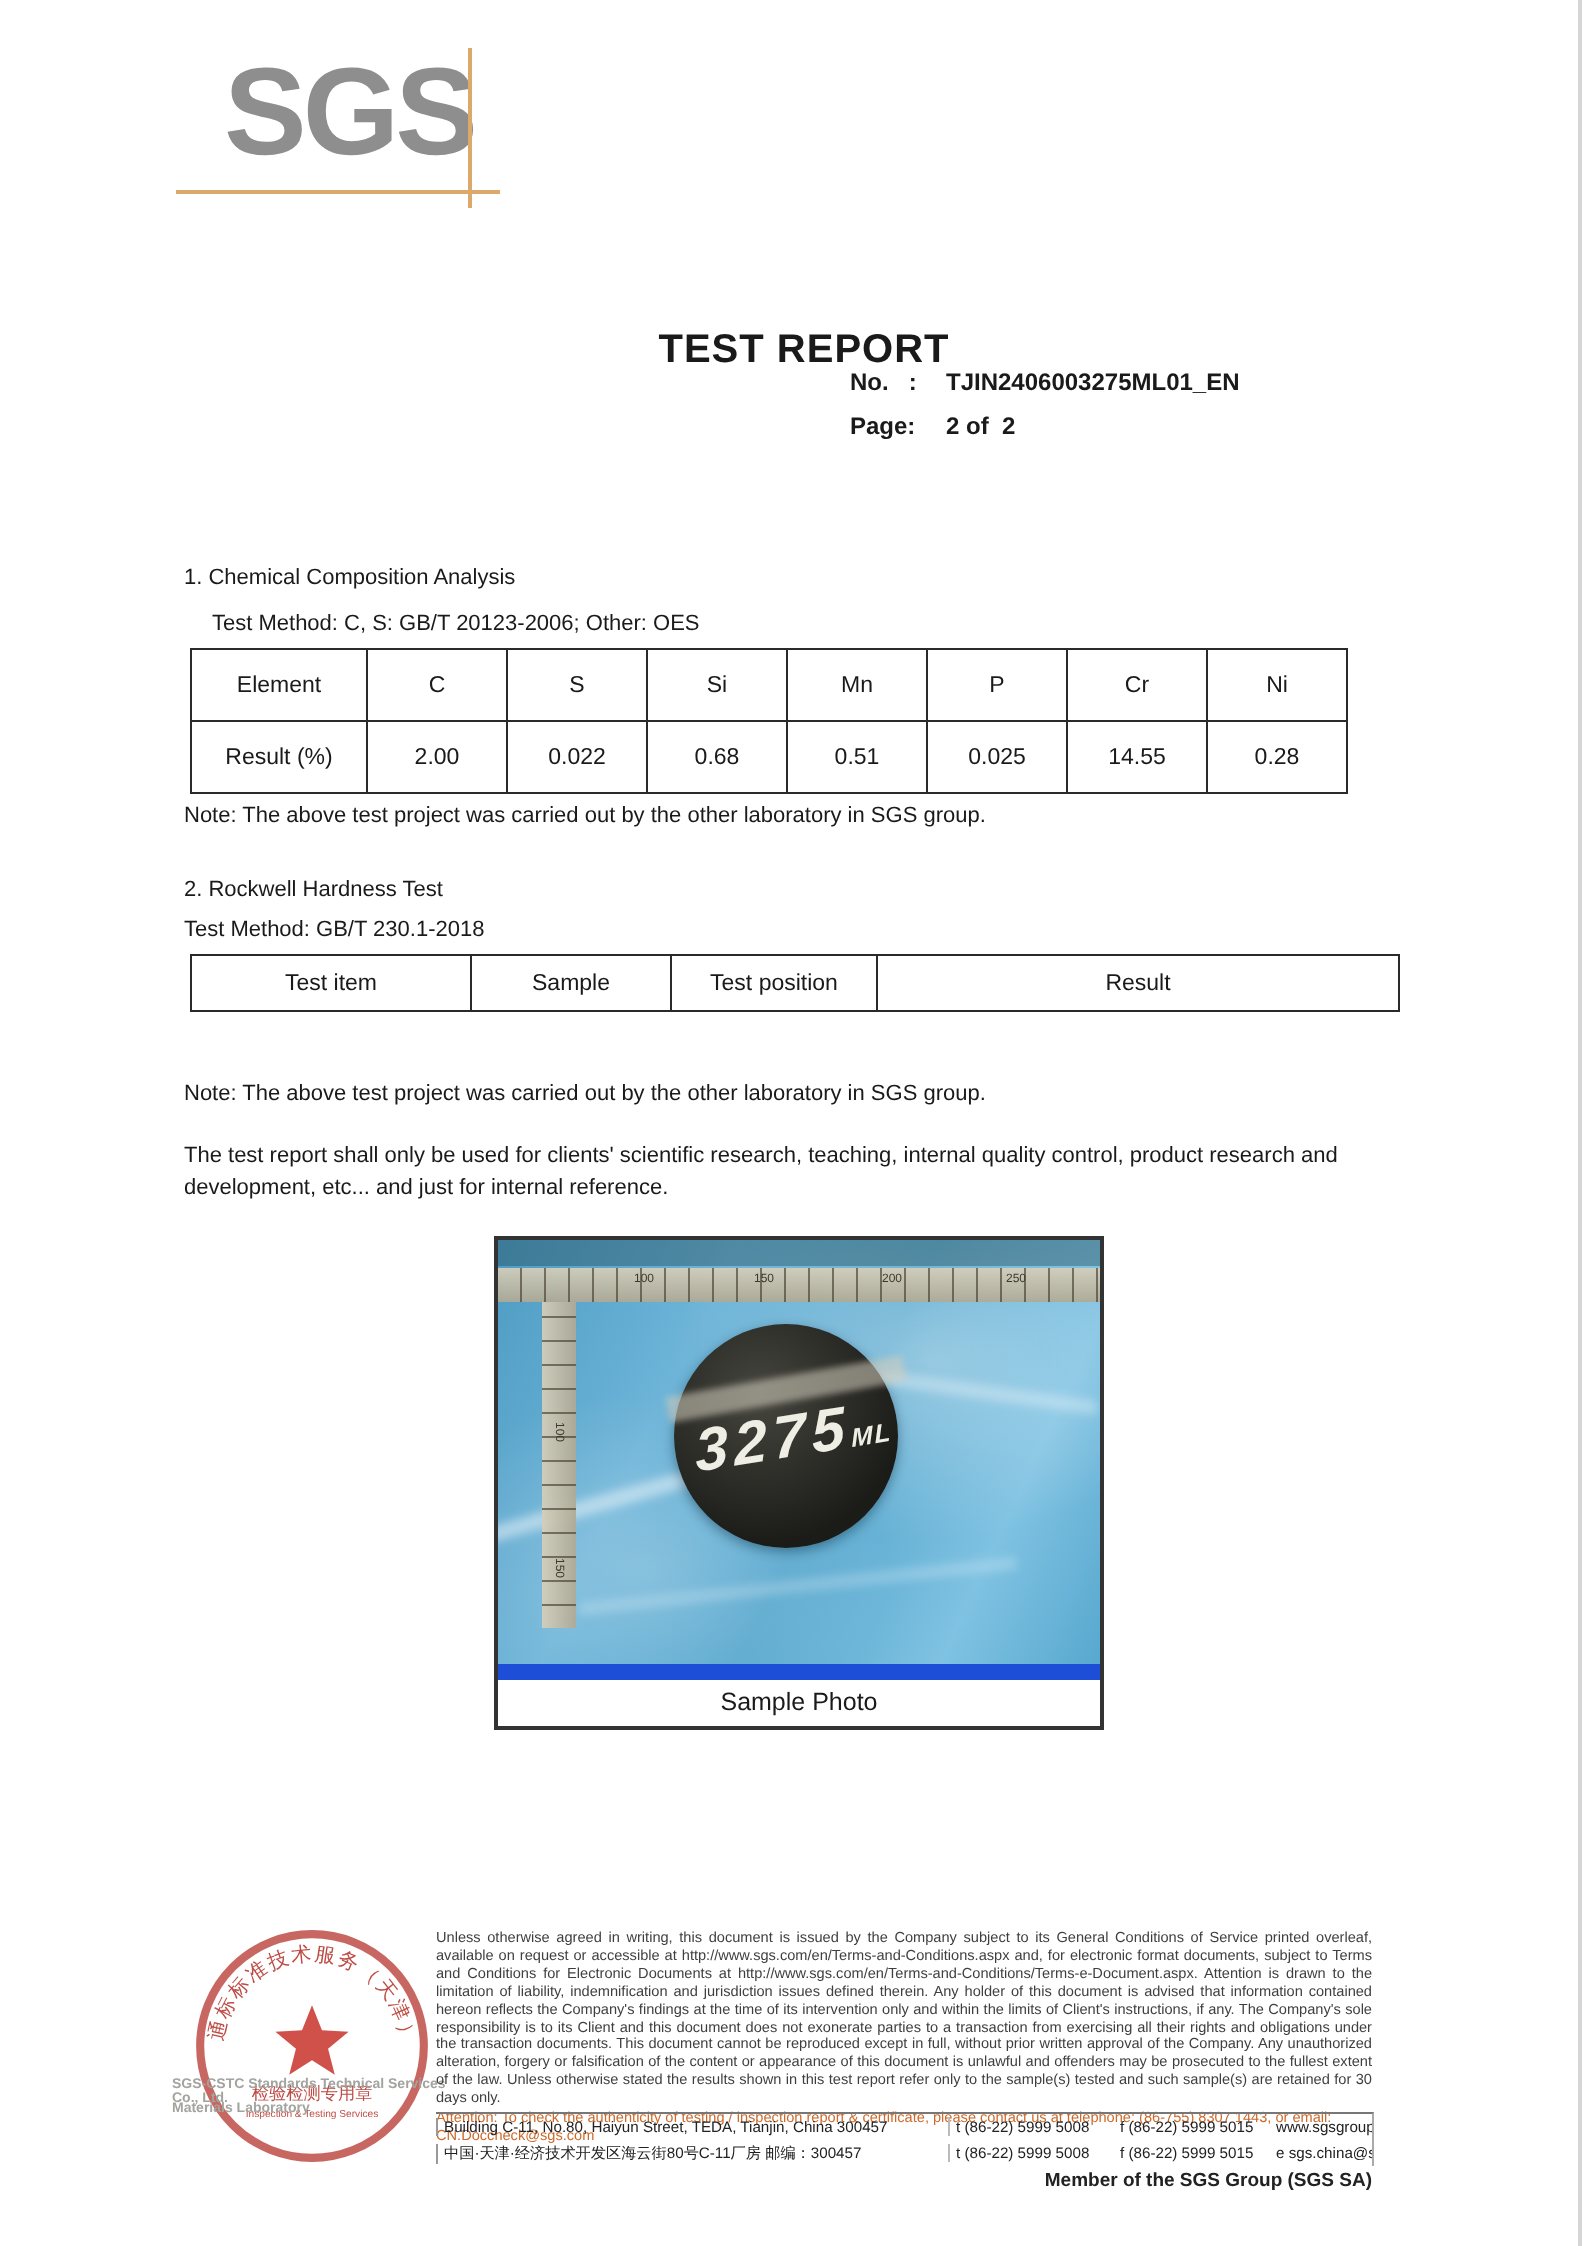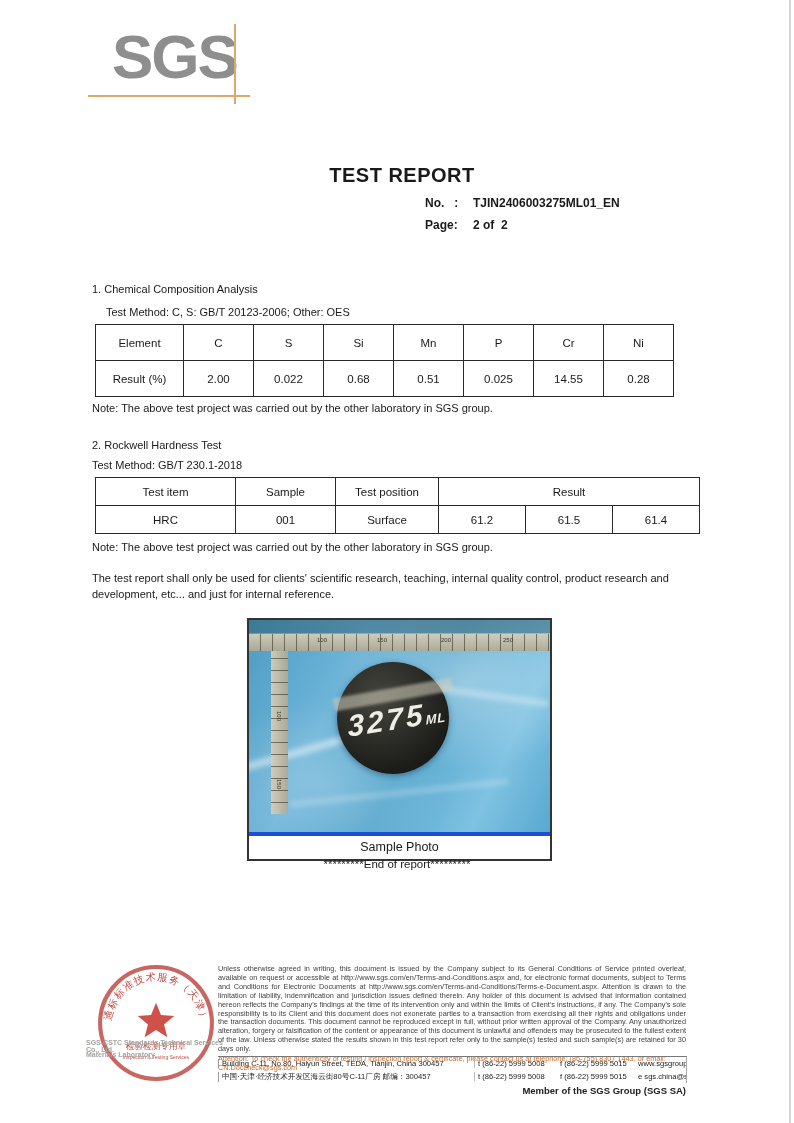--- a/index.html
+++ b/index.html
@@ -14,21 +14,21 @@
   .logo-text {
     position:absolute; left:112px; top:26px;
     font-size:62px; font-weight:bold; color:#8e8e8e; letter-spacing:-2px; line-height:1;
   }
   .logo-hline { position:absolute; left:88px; top:95px; width:162px; height:2px; background:#dca96a; }
   .logo-vline { position:absolute; left:234px; top:24px; width:2px; height:80px; background:#dca96a; }
 
   
   .title { position:absolute; left:0; right:0; top:164px; text-align:center;
            font-size:20px; font-weight:bold; letter-spacing:0.5px;margin-left:10px; }
-  .meta { position:absolute; left:425px; top:192px; font-size:12px; font-weight:bold; }
+  .meta { position:absolute; left:425px; top:180px; font-size:12px; font-weight:bold; }
   .meta-row { display:flex; height:22px; align-items:center; }
   .meta-label { width:48px; white-space:pre; }
   .meta-value { white-space:pre; }
 
   
   .body-text { font-size:11px; position:absolute; }
   .sec1-heading { left:92px; top:283px; }
   .sec1-method  { left:106px; top:306px; }
   .note1        { left:92px; top:402px; }
   .sec2-heading { left:92px; top:439px; }
@@ -71,21 +71,21 @@
   .ruler-left .ruler-num { left:3px; transform:rotate(90deg); }
   .sample-disc { position:absolute; left:88px; top:42px; width:112px; height:112px; border-radius:50%;
     background:radial-gradient(circle at 38% 32%, #46463f, #1b1b18 72%);
     box-shadow:0 2px 6px rgba(0,30,50,.4);
   }
   .disc-streak { position:absolute; left:-4px; top:26px; width:120px; height:13px;
     background:rgba(212,206,190,.55); transform:rotate(-10deg); filter:blur(1.5px); }
   .marking { position:absolute; left:10px; top:42px; transform:rotate(-9deg) skewX(-6deg);
     color:#efeee4; font-style:italic; font-weight:bold; letter-spacing:3px; font-size:30px; line-height:1; }
   .marking-suffix { font-size:13px; letter-spacing:1px; }
-  .caption { border-top:4px solid #1d4ed8; height:23px; line-height:23px; text-align:center; font-size:12.5px; }
+  .caption { border-top:8px solid #1d4ed8; height:23px; line-height:23px; text-align:center; font-size:12.5px; }
   .end-report { position:absolute; left:0; right:0; top:858px; text-align:center; font-size:11.5px; }
 
   
   .stamp { position:absolute; left:95px; top:962px; width:122px; height:122px; opacity:.88; }
   .company-gray { position:absolute; left:86px; width:150px; font-size:7px; font-weight:bold; color:#a3a39f; }
   .company-gray.l1 { top:1039px; }
   .company-gray.l2 { top:1051px; }
   .legal { position:absolute; left:218px; top:965px; width:468px;
     font-size:7.3px; line-height:8.9px; color:#3f3f3f; text-align:justify; }
   .attention { color:#cc6a2a; margin-top:1px; text-align:left; }
@@ -173,28 +173,20 @@
         <col style="width:87px">
         <col style="width:87px">
     </colgroup>
     <tbody>
         <tr>
       <td>Test item</td>
       <td>Sample</td>
       <td>Test position</td>
       <td colspan="3">Result</td>
     </tr>
-    <tr>
-      <td>HRC</td>
-      <td>001</td>
-      <td>Surface</td>
-      <td>61.2</td>
-      <td>61.5</td>
-      <td>61.4</td>
-    </tr>
   </tbody>
     </table>
 
   <div class="body-text note2">Note: The above test project was carried out by the other laboratory in SGS group.</div>
 
   <div class="body-text statement">The test report shall only be used for clients' scientific research, teaching, internal quality control, product research and development, etc... and just for internal reference.</div>
 
   <div class="photo-frame">
     <div class="photo">
       <div class="photo-topband"></div>
@@ -214,21 +206,20 @@
       <div class="sample-disc">
         <div class="disc-streak"></div>
         <div class="marking">
           <span>3275</span><span class="marking-suffix">ML</span>
         </div>
       </div>
     </div>
     <div class="caption">Sample Photo</div>
   </div>
 
-  <div class="end-report">*********End of report*********</div>
 
   <svg class="stamp" viewBox="0 0 120 120">
     <circle cx="60" cy="60" r="55" fill="none" stroke="#b5342c" stroke-width="4" opacity="0.85"></circle>
     <path id="stampArc" d="M 16 62 A 44 44 0 1 1 104 62" fill="none"></path>
     <text font-size="10" fill="#b5342c" letter-spacing="1">
       <textPath href="#stampArc" startOffset="4">通标标准技术服务（天津）有限公司</textPath>
     </text>
     <polygon points="60,40 64.9,52.2 78,53 67.9,61.4 71.2,74.1 60,67 48.8,74.1 52.1,61.4 42,53 55.1,52.2" fill="#c22318" opacity="0.9"></polygon>
     <text x="60" y="86" text-anchor="middle" font-size="8.5" fill="#b5342c">检验检测专用章</text>
     <text x="60" y="95" text-anchor="middle" font-size="5" fill="#b5342c">Inspection &amp; Testing Services</text>

